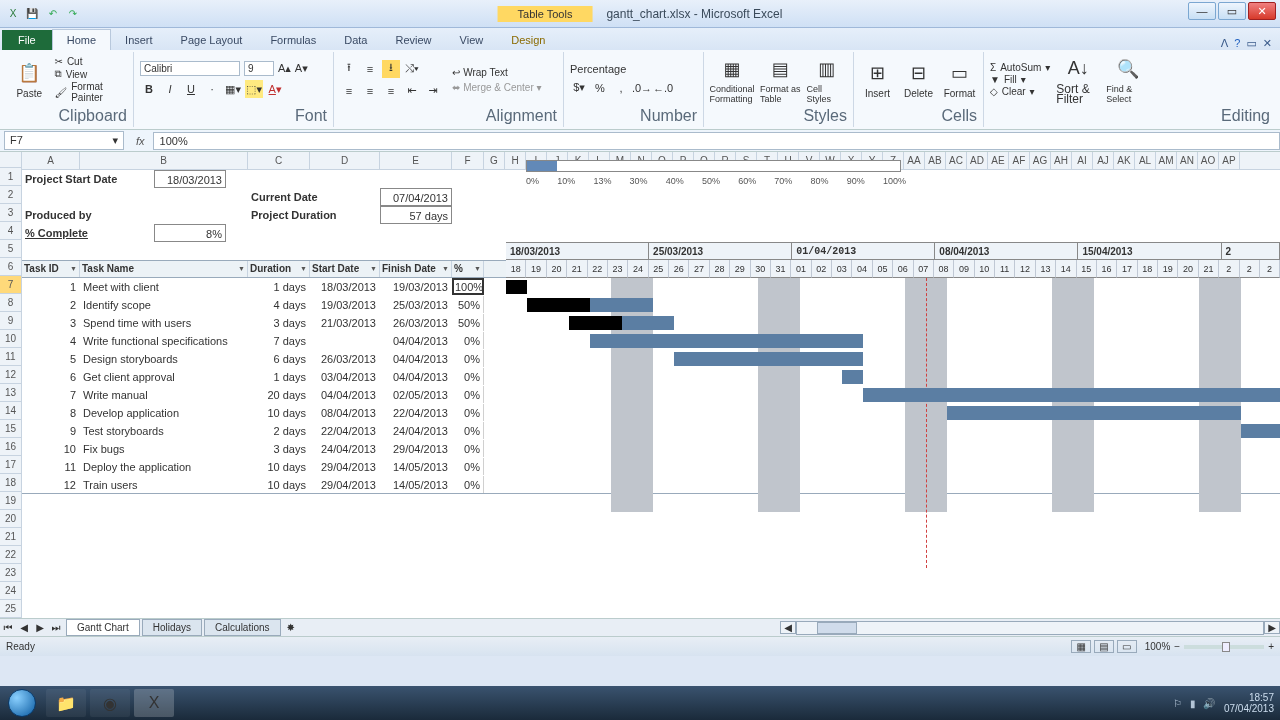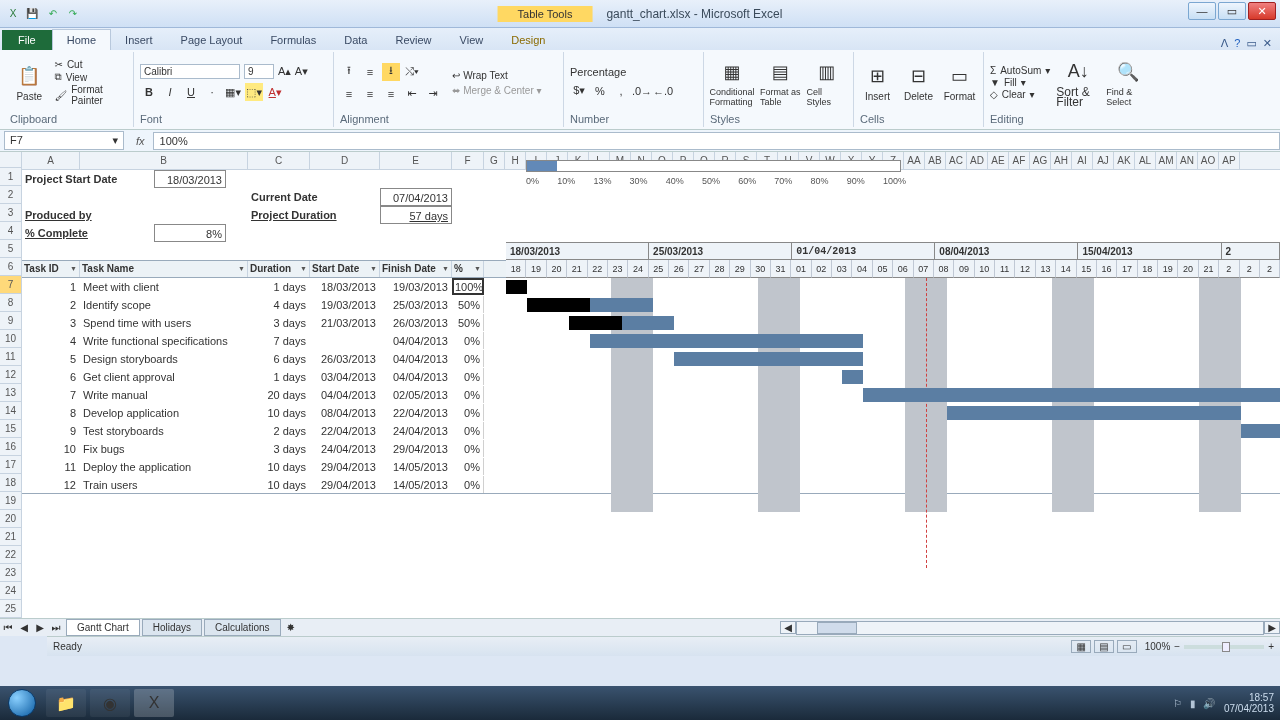--- a/index.html
+++ b/index.html
@@ -21,21 +21,21 @@
 .ribbontabs { height:22px; background:linear-gradient(#e6effa,#d8e5f5); display:flex; align-items:flex-end; padding-left:2px; gap:0;}
 .ribbontabs .filetab { background:#1e6b3a; color:#fff; padding:4px 16px; font-size:11px;}
 .ribbontabs .tab { padding:4px 14px; font-size:11px; color:#3a4a64;}
 .ribbontabs .tab.active { background:#f5f9fd; border:1px solid #b8c8dc; border-bottom:none;}
 .ribbontabs .right { margin-left:auto; padding-right:8px; display:flex; gap:6px; color:#3a5a8a;}
 
 
 .ribbon { height:80px; background:#f5f9fd; border-bottom:1px solid #bcc; display:flex; padding:2px 4px;}
 .rgroup { border-right:1px solid #cdd8e5; display:flex; flex-direction:column; justify-content:space-between; padding:2px 6px; min-width:10px;}
 .rgroup .gbody{ display:flex; gap:6px; flex:1; align-items:center;}
-.rgroup .glabel{ text-align:left; font-size:11px; color:#5a6a7a; padding-top:2px;}
+.rgroup .glabel{ text-align:right; font-size:16px; color:#5a6a7a; padding-top:2px;}
 .clip { display:flex; gap:6px;}
 .bigbtn { display:flex; flex-direction:column; align-items:center; width:44px; font-size:10px; gap:2px;}
 .bigbtn .ic{width:28px;height:26px;display:flex;align-items:center;justify-content:center;font-size:18px;}
 .smallbtns{display:flex;flex-direction:column;gap:1px;font-size:10px;}
 .smallbtns div{display:flex;align-items:center;gap:4px;}
 .fontrow{display:flex;gap:4px;align-items:center;}
 .fontrow select,.fontrow .sel{border:1px solid #abc;background:#fff;font-size:10px;padding:1px 3px;}
 .icrow{display:flex;gap:3px;}
 .icrow span{width:18px;height:18px;display:flex;align-items:center;justify-content:center;font-size:11px;}
 
@@ -94,21 +94,21 @@
 .sheetbar .nav{display:flex;gap:0;}
 .sheetbar .nav span{width:16px;text-align:center;}
 .sheetbar .tab{padding:2px 10px;border:1px solid #9ab;background:#fff;margin-left:2px;}
 .sheetbar .tab.other{background:#dbe5ef;}
 .sheetbar .scroll{margin-left:auto;display:flex;align-items:center;width:500px;}
 .sheetbar .scroll .arrow{width:16px;text-align:center;border:1px solid #9ab;background:#eef3f8;}
 .sheetbar .scroll .track{flex:1;height:14px;background:#eef3f8;border:1px solid #9ab;position:relative;}
 .sheetbar .scroll .thumb{position:absolute;left:20px;width:40px;height:12px;background:#d0dceb;border:1px solid #9ab;}
 
 
-.statusbar{height:20px;background:linear-gradient(#e8eef5,#d7e3f0);display:flex;align-items:center;border-top:1px solid #bcc;font-size:10px;padding:0 6px;justify-content:space-between;margin-left:47px;}
+.statusbar{height:20px;background:linear-gradient(#e8eef5,#d7e3f0);display:flex;align-items:center;border-top:1px solid #bcc;font-size:10px;padding:0 6px;justify-content:space-between;}
 .statusbar .views span{width:20px;display:inline-block;text-align:center;border:1px solid #9ab;}
 .zoom{display:flex;align-items:center;gap:4px;}
 .zoom .slider{width:80px;height:4px;background:#cdd;position:relative;}
 .zoom .slider .th{position:absolute;left:38px;top:-3px;width:8px;height:10px;background:#eef;border:1px solid #888;}
 
 
 .taskbar{position:absolute;bottom:0;left:0;right:0;height:34px;background:linear-gradient(#3a536f,#1a2a3a);display:flex;align-items:center;}
 .startbtn{width:44px;height:34px;display:flex;align-items:center;justify-content:center;}
 .startorb{width:28px;height:28px;border-radius:50%;background:radial-gradient(circle at 30% 30%,#8ad0ff,#0a5aa0);border:1px solid #0a3a6a;}
 .tbicon{width:40px;height:28px;margin:0 2px;display:flex;align-items:center;justify-content:center;background:rgba(255,255,255,0.06);border-radius:2px;font-size:16px;}
@@ -379,21 +379,21 @@
     <div class="rows" id="rows">
         <div class="datarow" style="border-bottom: none;">
           <div class="cell " style="width: 132px; font-weight: bold;">Project Start Date</div>
           <div class="cell infobox infoboxright" style="width: 72px;">18/03/2013</div>
         </div>
         <div class="datarow" style="border-bottom: none;">
           <div class="cell " style="width: 226px;"></div>
           <div class="cell " style="width: 132px; font-weight: bold;">Current Date</div>
           <div class="cell infobox infoboxright" style="width: 72px;">07/04/2013</div>
         </div>
-        <div class="datarow" style="border-bottom: none; text-decoration: underline;">
+        <div class="datarow" style="border-bottom: none;">
           <div class="cell " style="width: 226px; font-weight: bold;">Produced by</div>
           <div class="cell " style="width: 132px; font-weight: bold;">Project Duration</div>
           <div class="cell infobox infoboxright" style="width: 72px;">57 days</div>
         </div>
         <div class="datarow" style="border-bottom: none;">
           <div class="cell " style="width: 132px; font-weight: bold; text-decoration: underline;">% Complete</div>
           <div class="cell infobox infoboxright" style="width: 72px;">8%</div>
         </div>
         <div class="datarow" style="border-bottom: none;">
           <div class="cell " style="width: 462px;"></div>

